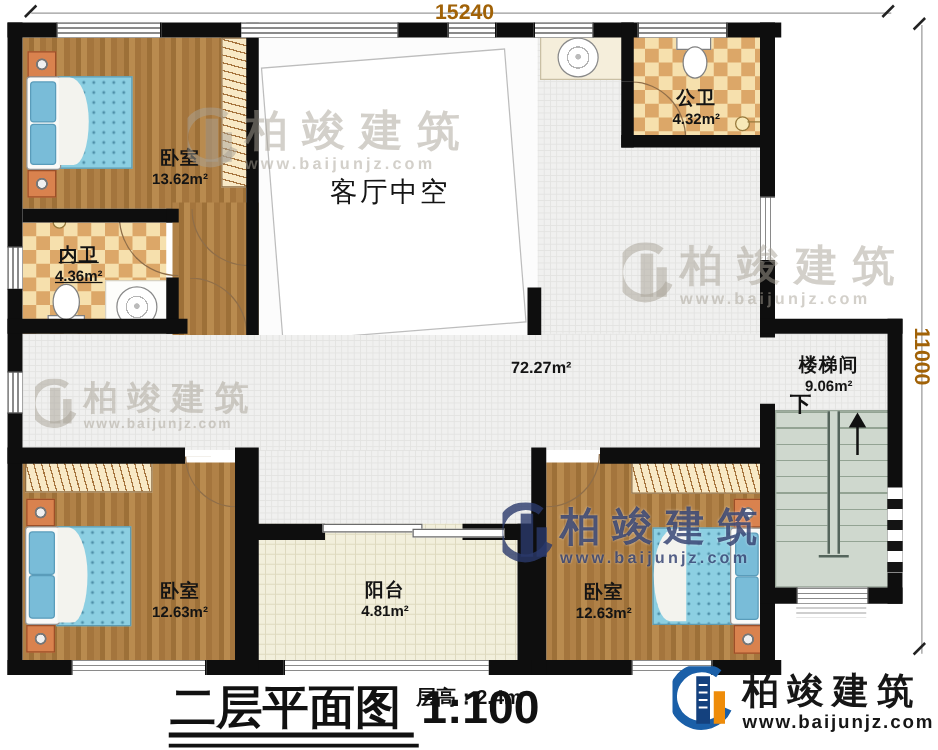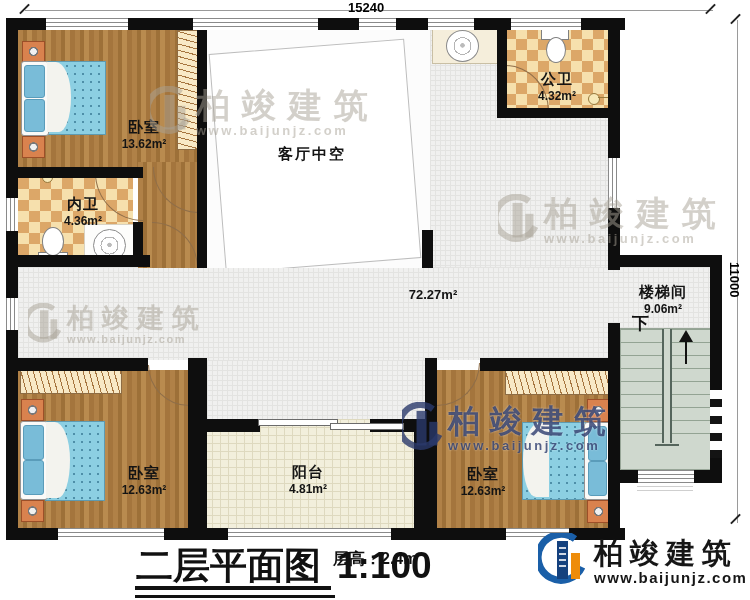--- a/index.html
+++ b/index.html
@@ -38,25 +38,25 @@
   .treads{position:absolute;left:0;top:0;right:0;height:112px;background-image:repeating-linear-gradient(to bottom,#93a393 0 1px,transparent 1px 13px);}
   .stair-rail{position:absolute;left:41px;top:0;width:6px;height:114px;background:#cfd8ce;border-left:2px solid #55655c;border-right:2px solid #55655c;}
   .stair-rail::after{content:"";position:absolute;left:-9px;bottom:-3px;width:24px;height:2px;background:#55655c;}
   .arrow-stem{position:absolute;left:64px;top:11px;width:2px;height:24px;background:#111;}
   .arrow-head{position:absolute;left:58px;top:1px;width:0;height:0;border-left:7px solid transparent;border-right:7px solid transparent;border-bottom:12px solid #111;}
   .step-out{position:absolute;background:repeating-linear-gradient(to bottom,#fff 0 3px,#cfcfcf 3px 4px);z-index:39;}
   
   .rlabel{position:absolute;transform:translate(-50%,-50%);text-align:center;color:#141414;z-index:60;white-space:nowrap;}
   .rname{display:block;font-size:15px;font-weight:bold;letter-spacing:1px;}
   .rarea{display:block;font-size:12px;font-weight:bold;}
-  .big-label{font-size:15px;font-weight:bold;letter-spacing:2px;}
+  .big-label{font-size:22px;font-weight:normal;letter-spacing:2px;}
   .dir-label{position:absolute;font-size:17px;font-weight:bold;color:#111;z-index:60;}
   .dim-line{position:absolute;background:#9a9a9a;z-index:55;}
   .tick{position:absolute;width:13px;height:2px;background:#222;transform:rotate(-45deg);z-index:56;}
-  .dim-text{position:absolute;font-size:13px;font-weight:bold;color:#000000;z-index:56;}
+  .dim-text{position:absolute;font-size:17px;font-weight:bold;color:#a16207;z-index:56;}
   .dim-text-v{writing-mode:vertical-rl;}
   
   .wm{position:absolute;display:flex;align-items:center;gap:6px;color:rgba(168,162,150,.5);z-index:90;pointer-events:none;}
   .wm-name{font-size:34px;font-weight:bold;letter-spacing:12px;line-height:1;white-space:nowrap;}
   .wm-site{font-size:13px;font-weight:bold;letter-spacing:2.5px;line-height:1.4;white-space:nowrap;}
   .wm-sm .wm-name{font-size:27px;letter-spacing:8px;}
   .wm-sm .wm-site{font-size:11px;letter-spacing:1.5px;}
   .wm-blue{color:rgba(42,58,108,.8);text-shadow:0 0 2px rgba(255,255,255,.55);}
   
   .footer-title{position:absolute;left:136px;top:541px;font-size:37px;font-weight:bold;color:#111;z-index:95;white-space:nowrap;}
@@ -191,21 +191,21 @@
   <div class="win-h" style="left:227px;top:528px;width:163px;height:12px;"></div>
   <div class="win-h" style="left:505px;top:528px;width:63px;height:12px;"></div>
   <div class="win-v" style="left:608px;top:157px;width:12px;height:50px;"></div>
   <div class="win-alt" style="left:710px;top:390px;width:12px;height:68px;"></div>
   <div class="win-h" style="left:637px;top:470px;width:56px;height:13px;"></div>
 
   <div class="rlabel" style="left:144px;top:134px;">
     <span class="rname">卧室</span>
     <span class="rarea">13.62m²</span>
   </div>
-  <div class="rlabel" style="left:83px;top:211px;">
+  <div class="rlabel" style="left:63px;top:211px;text-decoration:underline;">
     <span class="rname">内卫</span>
     <span class="rarea">4.36m²</span>
   </div>
   <div class="rlabel big-label" style="left:312px;top:154px;">
     <span>客厅中空</span>
   </div>
   <div class="rlabel" style="left:557px;top:86px;">
     <span class="rname">公卫</span>
     <span class="rarea">4.32m²</span>
   </div>

